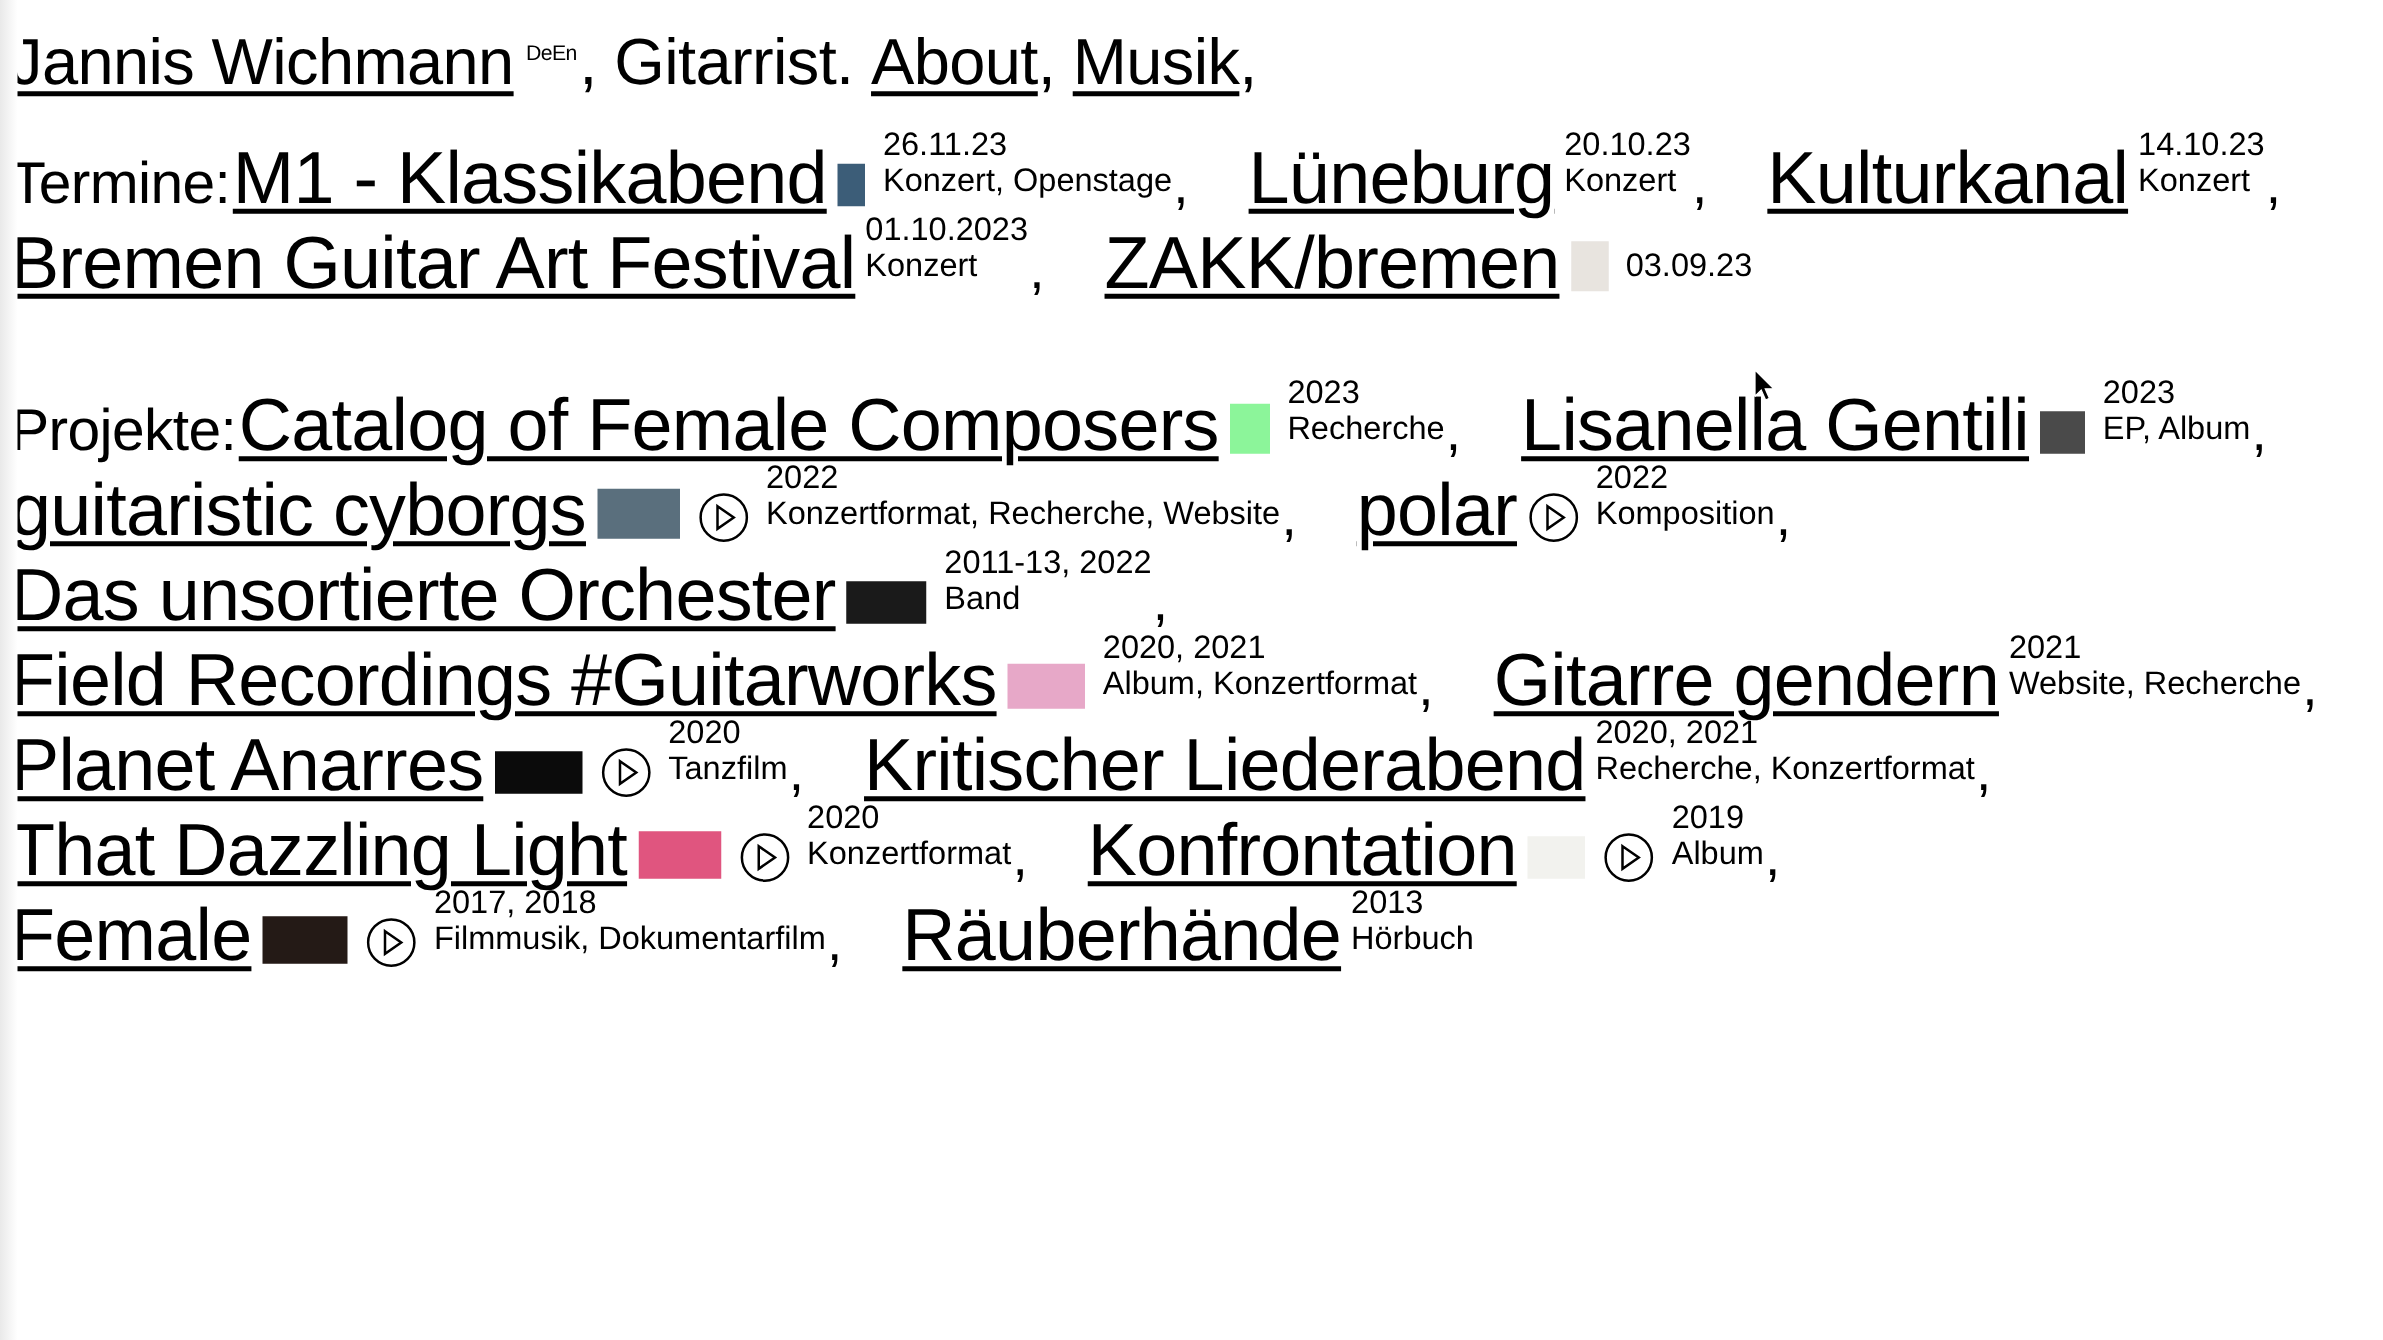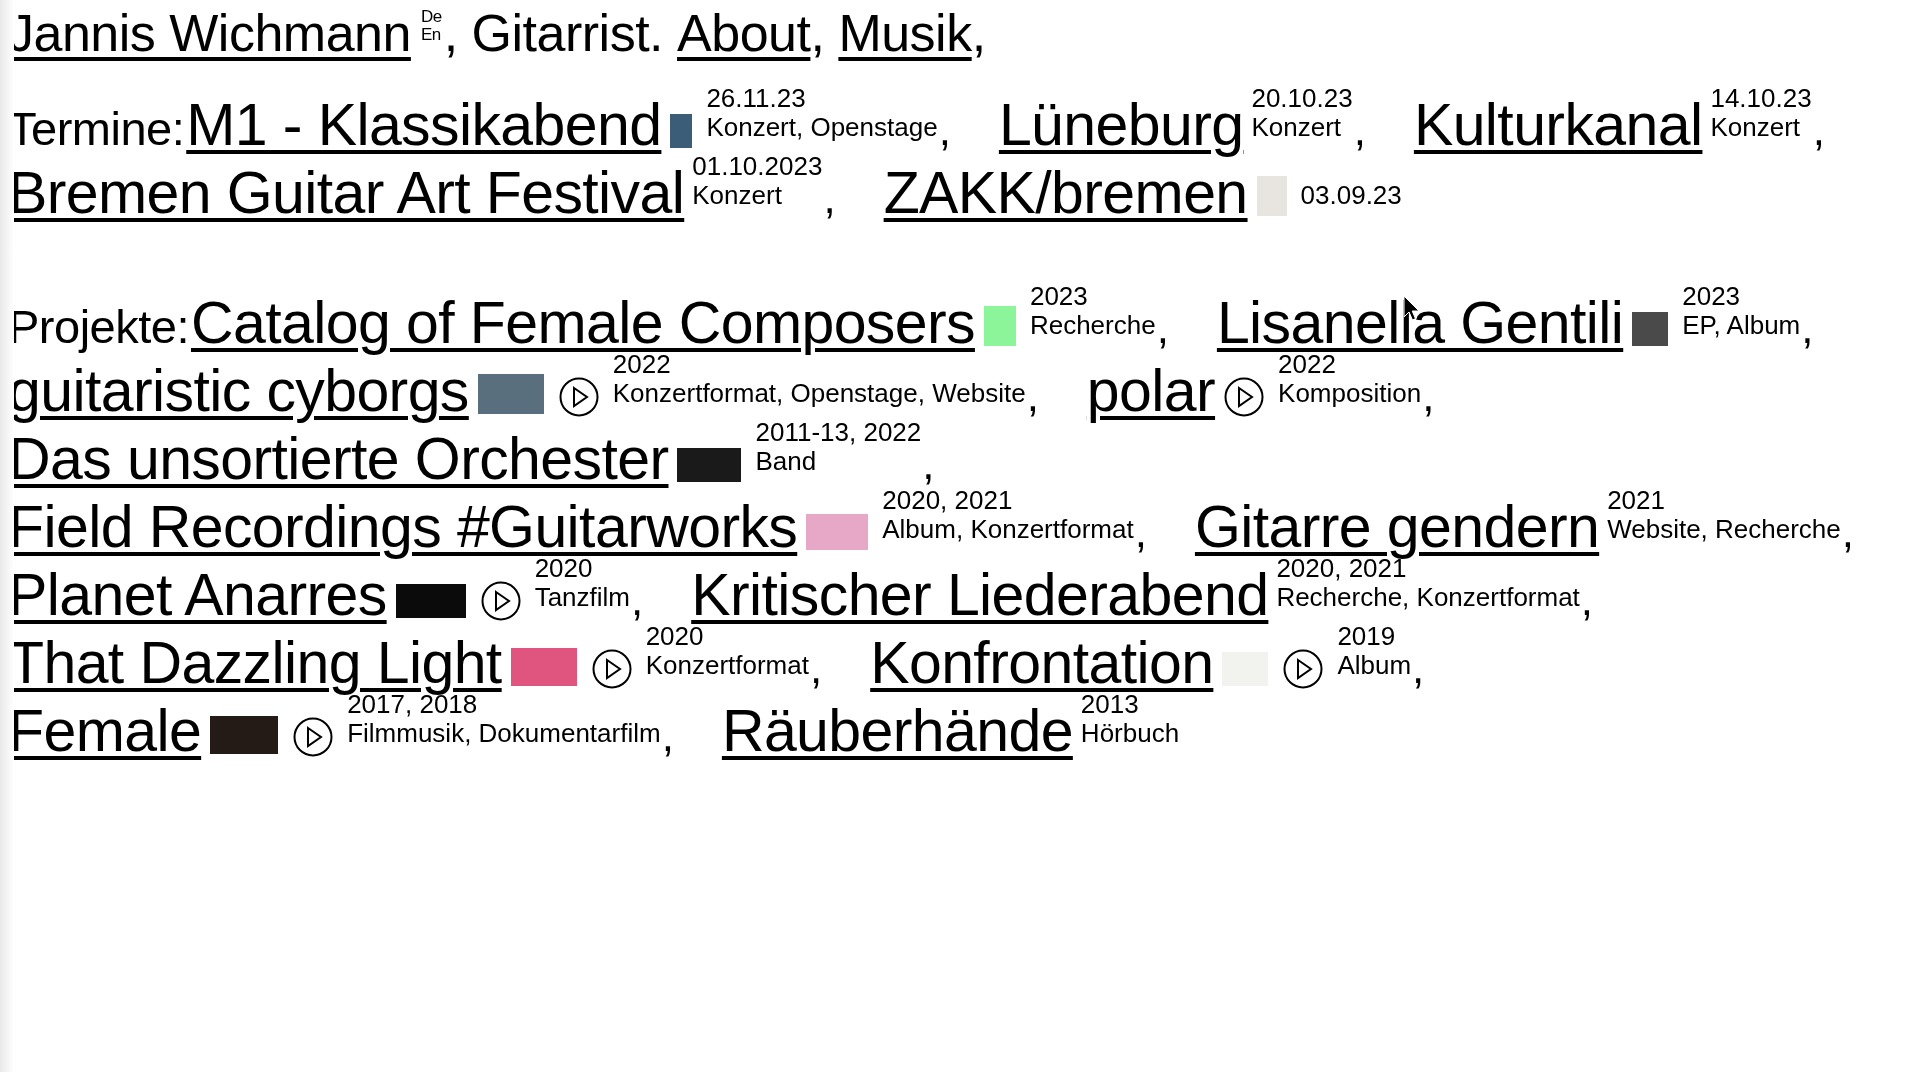--- a/index.html
+++ b/index.html
@@ -8,21 +8,21 @@
     width: 1906px; height: 1072px;
     background: #ffffff;
     font-family: "Liberation Sans", sans-serif;
     color: #000000;
     overflow: hidden;
   }
   #page {
     position: relative;
     width: 1906px; height: 1072px;
     background: #fff;
-    padding: 3px 0 0 8px;
+    padding: 20px 0 0 8px;
   }
   
   #page::before {
     content: "";
     position: absolute; left: 0; top: 0;
     width: 14px; height: 100%;
     background: linear-gradient(to right, #e9e9e9, #ffffff);
     pointer-events: none;
   }
 
@@ -37,21 +37,21 @@
   }
   .brand, .navlink {
     text-decoration: underline;
     text-underline-offset: 6px;
     text-decoration-thickness: 4px;
     cursor: pointer;
     white-space: nowrap;
   }
   .lang-toggle {
     display: inline-flex;
-    flex-direction: column;
+    flex-direction: row;
     font-size: 17px;
     line-height: 1.08;
     margin: 0 2px 0 10px;
     align-self: center;
     position: relative;
     top: -7px;
   }
   .lang-toggle span { cursor: pointer; }
   .plainword { white-space: nowrap; }
   .comma { font-size: 52px; margin-right: 14px; }
@@ -167,21 +167,21 @@
       <span id="termine-list" style="font-size:0;"><span class="entry"><span class="entry-title">M1 - Klassikabend</span><span class="thumb" style="width: 22px; height: 34px; background: rgb(60, 93, 120);"></span><span class="meta"><span class="m1">26.11.23</span><span class="m2">Konzert, Openstage</span></span><span class="sep">,</span></span><span class="gap"></span><span class="entry"><span class="entry-title">Lüneburg</span><span class="meta"><span class="m1">20.10.23</span><span class="m2">Konzert</span></span><span class="sep">,</span></span><span class="gap"></span><span class="entry"><span class="entry-title">Kulturkanal</span><span class="meta"><span class="m1">14.10.23</span><span class="m2">Konzert</span></span><span class="sep">,</span></span><span class="gap"></span><span class="entry"><span class="entry-title">Bremen Guitar Art Festival</span><span class="meta"><span class="m1">01.10.2023</span><span class="m2">Konzert</span></span><span class="sep">,</span></span><span class="gap"></span><span class="entry"><span class="entry-title">ZAKK/bremen</span><span class="thumb" style="width: 30px; height: 40px; background: rgb(232, 228, 223);"></span><span class="meta"><span class="m1">03.09.23</span></span></span><span class="gap"></span></span>
     </div>
   </div>
 
   <div class="section" style="margin-top:62px;">
     <div class="section-inner">
       <span class="seclabel">Projekte:</span>
       <span id="projekte-list" style="font-size:0;"><span class="entry"><span class="entry-title">Catalog of Female Composers</span><span class="thumb" style="width: 32px; height: 40px; background: rgb(140, 245, 154);"></span><span class="meta"><span class="m1">2023</span><span class="m2">Recherche</span></span><span class="sep">,</span></span><span class="gap"></span><span class="entry"><span class="entry-title">Lisanella Gentili</span><span class="thumb" style="width: 36px; height: 34px; background: rgb(74, 74, 74);"></span><span class="meta"><span class="m1">2023</span><span class="m2">EP, Album</span></span><span class="sep">,</span></span><span class="gap"></span><span class="entry"><span class="entry-title">guitaristic cyborgs</span><span class="thumb" style="width: 66px; height: 40px; background: rgb(90, 111, 125);"></span><span class="play-icon"><svg width="40" height="40" viewBox="0 0 40 40">
                 <circle cx="20" cy="20" r="18.5" fill="none" stroke="#000" stroke-width="2"></circle>
                 <path d="M15 11 L28 20 L15 29 Z" fill="none" stroke="#000" stroke-width="2" stroke-linejoin="miter"></path>
-              </svg></span><span class="meta"><span class="m1">2022</span><span class="m2">Konzertformat, Openstage, Website</span></span><span class="sep">,</span></span><span class="gap"></span><span class="entry"><span class="entry-title">polar</span><span class="play-icon"><svg width="40" height="40" viewBox="0 0 40 40">
+              </svg></span><span class="meta"><span class="m1">2022</span><span class="m2">Konzertformat, Recherche, Website</span></span><span class="sep">,</span></span><span class="gap"></span><span class="entry"><span class="entry-title">polar</span><span class="play-icon"><svg width="40" height="40" viewBox="0 0 40 40">
                 <circle cx="20" cy="20" r="18.5" fill="none" stroke="#000" stroke-width="2"></circle>
                 <path d="M15 11 L28 20 L15 29 Z" fill="none" stroke="#000" stroke-width="2" stroke-linejoin="miter"></path>
               </svg></span><span class="meta"><span class="m1">2022</span><span class="m2">Komposition</span></span><span class="sep">,</span></span><span class="gap"></span><span class="entry"><span class="entry-title">Das unsortierte Orchester</span><span class="thumb" style="width: 64px; height: 34px; background: rgb(26, 26, 26);"></span><span class="meta"><span class="m1">2011-13, 2022</span><span class="m2">Band</span></span><span class="sep">,</span></span><span class="gap"></span><span class="entry"><span class="entry-title">Field Recordings #Guitarworks</span><span class="thumb" style="width: 62px; height: 36px; background: rgb(231, 168, 200);"></span><span class="meta"><span class="m1">2020, 2021</span><span class="m2">Album, Konzertformat</span></span><span class="sep">,</span></span><span class="gap"></span><span class="entry"><span class="entry-title">Gitarre gendern</span><span class="meta"><span class="m1">2021</span><span class="m2">Website, Recherche</span></span><span class="sep">,</span></span><span class="gap"></span><span class="entry"><span class="entry-title">Planet Anarres</span><span class="thumb" style="width: 70px; height: 34px; background: rgb(11, 11, 11);"></span><span class="play-icon"><svg width="40" height="40" viewBox="0 0 40 40">
                 <circle cx="20" cy="20" r="18.5" fill="none" stroke="#000" stroke-width="2"></circle>
                 <path d="M15 11 L28 20 L15 29 Z" fill="none" stroke="#000" stroke-width="2" stroke-linejoin="miter"></path>
               </svg></span><span class="meta"><span class="m1">2020</span><span class="m2">Tanzfilm</span></span><span class="sep">,</span></span><span class="gap"></span><span class="entry"><span class="entry-title">Kritischer Liederabend</span><span class="meta"><span class="m1">2020, 2021</span><span class="m2">Recherche, Konzertformat</span></span><span class="sep">,</span></span><span class="gap"></span><span class="entry"><span class="entry-title">That Dazzling Light</span><span class="thumb" style="width: 66px; height: 38px; background: rgb(224, 85, 127);"></span><span class="play-icon"><svg width="40" height="40" viewBox="0 0 40 40">
                 <circle cx="20" cy="20" r="18.5" fill="none" stroke="#000" stroke-width="2"></circle>
                 <path d="M15 11 L28 20 L15 29 Z" fill="none" stroke="#000" stroke-width="2" stroke-linejoin="miter"></path>
               </svg></span><span class="meta"><span class="m1">2020</span><span class="m2">Konzertformat</span></span><span class="sep">,</span></span><span class="gap"></span><span class="entry"><span class="entry-title">Konfrontation</span><span class="thumb" style="width: 46px; height: 34px; background: rgb(242, 242, 238);"></span><span class="play-icon"><svg width="40" height="40" viewBox="0 0 40 40">
                 <circle cx="20" cy="20" r="18.5" fill="none" stroke="#000" stroke-width="2"></circle>

